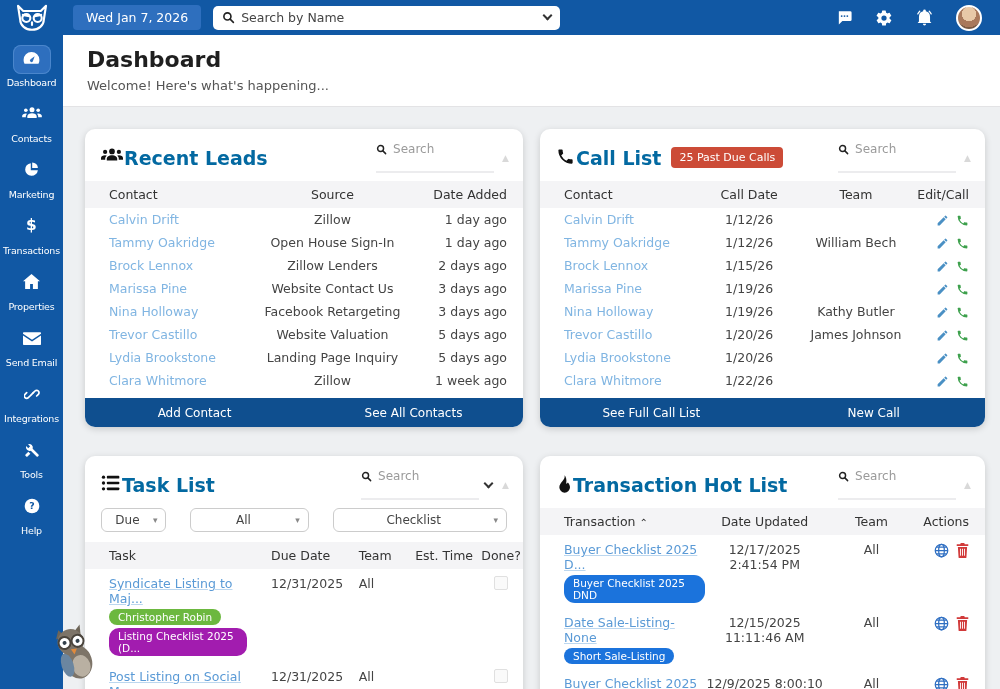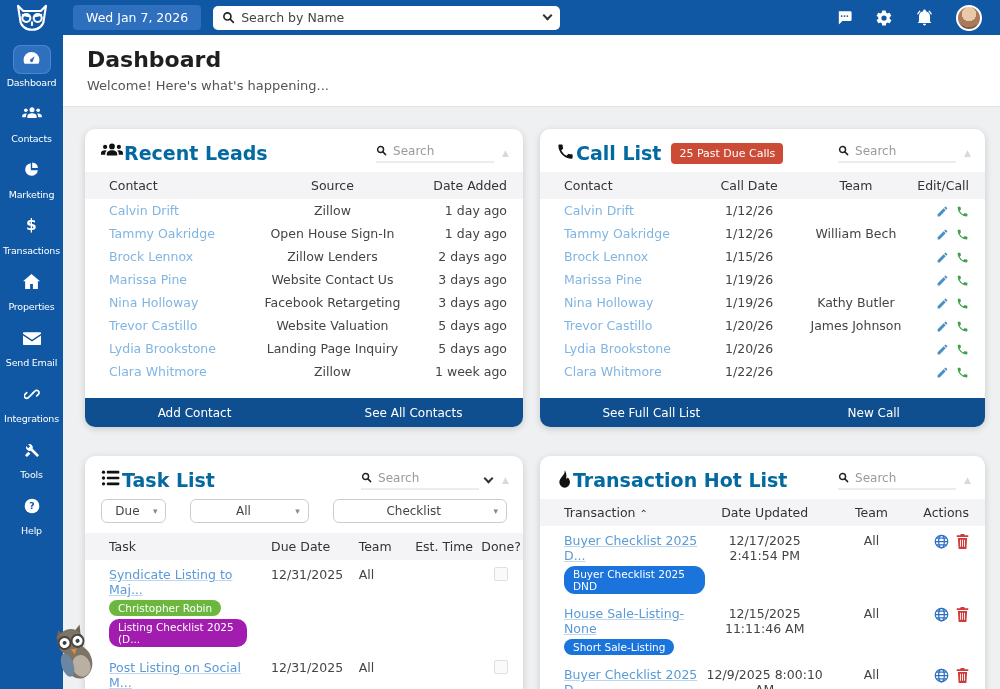--- a/index.html
+++ b/index.html
@@ -39,21 +39,21 @@
 
   .cards{padding:22px 15px 0 22px;display:grid;grid-template-columns:438px 445px;
     grid-template-rows:298px 420px;column-gap:17px;row-gap:29px;}
   .card{background:#fff;border-radius:10px;box-shadow:0 2px 7px rgba(0,0,0,.16);
     position:relative;overflow:hidden;}
   .card-head{display:flex;align-items:center;padding:13px 14px 8px 16px;}
   .card-title{font-size:19px;font-weight:600;color:#0369a1;display:flex;gap:1px;}
   .badge{background:#cc4b37;color:#fff;font-size:11px;padding:4px 8px;border-radius:4px;
     margin-left:10px;white-space:nowrap;}
   .card-search{margin-left:auto;display:flex;align-items:center;gap:6px;
-    border-bottom:2px solid #ececee;padding-bottom:3px;width:118px;}
+    border-bottom:2px solid #ececee;padding-bottom:15px;width:118px;}
   .card-search .ph{font-size:12px;color:#9a9a9a;flex:1;}
   .handle{color:#d9d9d9;font-size:9px;margin-left:8px;}
   .dark-chev{width:7px;height:7px;border-right:2px solid #333;border-bottom:2px solid #333;
     transform:rotate(45deg);margin:-3px 2px 0 6px;}
 
   table{border-collapse:collapse;width:100%;table-layout:fixed;}
   thead th{background:#f4f4f6;font-size:12.5px;font-weight:500;color:#333;padding:6px 0;}
   td{font-size:12.5px;color:#444;padding:4px 0;}
   .al{text-align:left;padding-left:24px;}
   .ac{text-align:center;}
@@ -622,21 +622,21 @@
                     </g>
                     <g stroke="#fff" stroke-width="1.6">
                       <path d="M7.5 10v12M11 10v12M14.5 10v12"></path>
                     </g>
                   </svg>
                 </span></td>
             </tr>
             <tr class="rowline">
               <td class="al" style="padding-top:7px;padding-bottom:5px;">
                 <div class="tagcol">
-                  <span class="c-link clickable" style="text-decoration:underline;text-decoration-color:#bcd7ef;">House Sale-Listing-None</span>
+                  <span class="c-link clickable" style="text-decoration:underline;text-decoration-color:#bcd7ef;">Date Sale-Listing-None</span>
                   <span class="tag blue">Short Sale-Listing</span>
                 </div>
               </td>
               <td class="ac" style="padding-top:7px;">
                 <div style="width:118px;margin:0 auto;">12/15/2025 11:11:46 AM</div>
               </td>
               <td class="ac" style="padding-top:7px;">All</td>
               <td class="ar" style="padding-top:7px;"><span class="act-ic clickable">
                   <svg width="15" height="15" viewBox="0 0 24 24">
                     <g stroke="#2f6fc2" stroke-width="2" fill="none">

